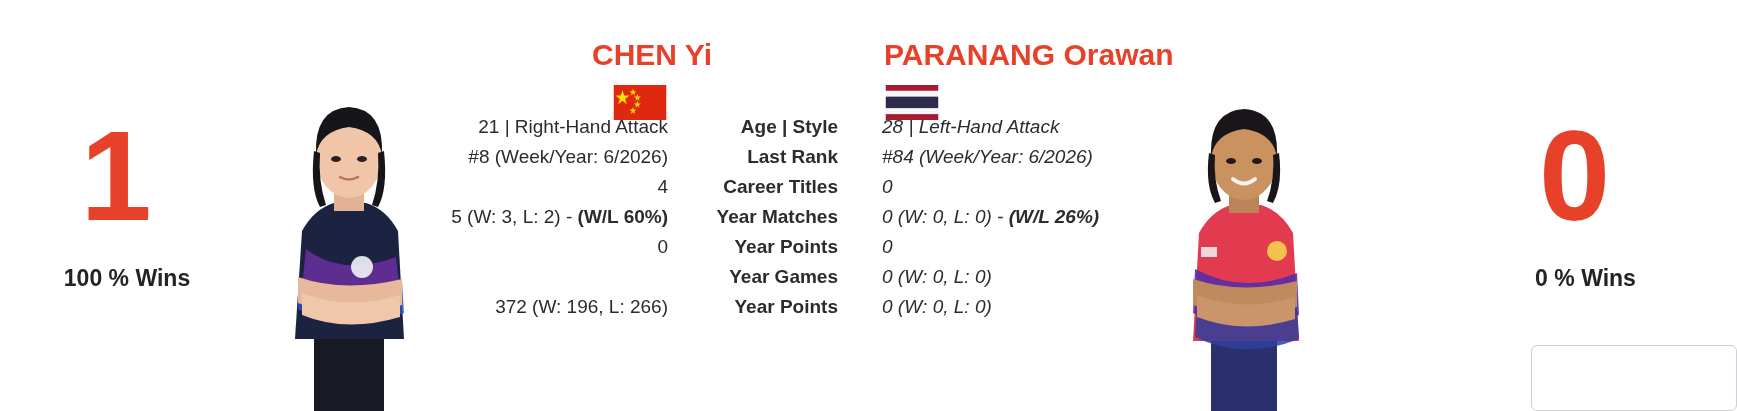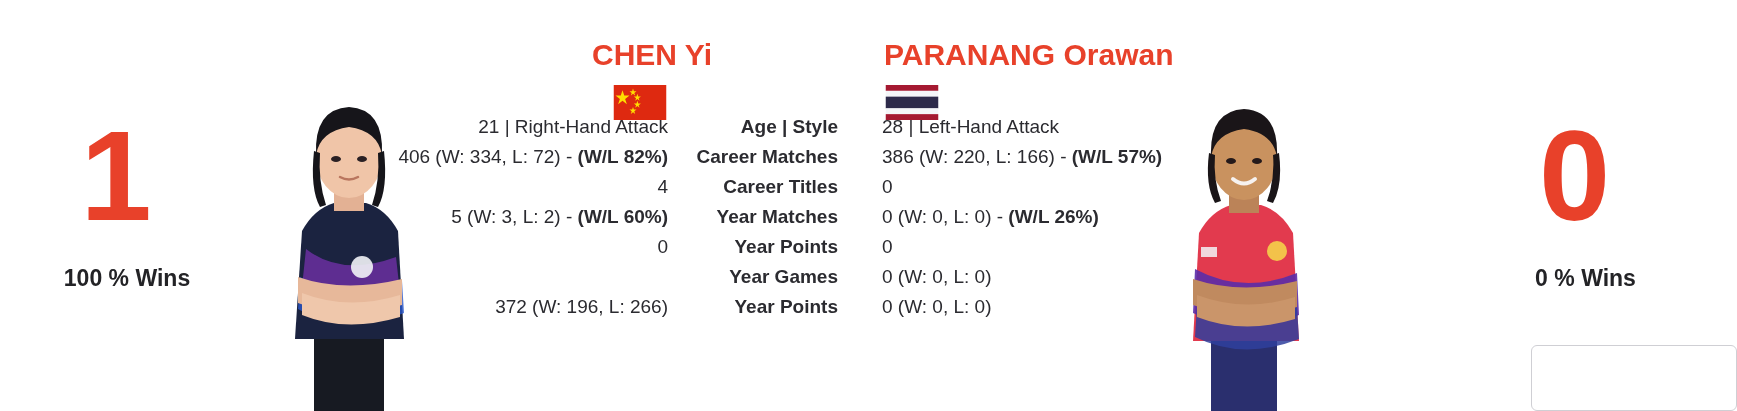--- a/index.html
+++ b/index.html
@@ -119,20 +119,21 @@
     font-weight: bold;
   }
   .col-right {
     position: absolute;
     left: 882px;
     width: 520px;
     text-align: left;
     font-size: 19px;
     color: #2b2b30;
     white-space: nowrap;
+    font-style: italic;
   }
   .col-left b, .col-right b { font-weight: 700; }
 
   
   .corner-box {
     position: absolute;
     left: 1531px;
     top: 345px;
     width: 206px;
     height: 66px;
@@ -231,26 +232,26 @@
   </div>
 
   <div class="stats">
 
     <div class="stat-row">
       <div class="col-left">21 | Right-Hand Attack</div>
       <div class="col-mid">Age | Style</div>
       <div class="col-right">28 | Left-Hand Attack</div>
     </div>
 
-
-    <div class="stat-row">
-      <div class="col-left">406 (W: 334, L: 72) - <b>(W/L 82%)</b></div>
-      <div class="col-mid">Career Matches</div>
-      <div class="col-right">386 (W: 220, L: 166) - <b>(W/L 57%)</b></div>
-    </div>
+    <div class="stat-row">
+      <div class="col-left">#8 (Week/Year: 6/2026)</div>
+      <div class="col-mid">Last Rank</div>
+      <div class="col-right">#84 (Week/Year: 6/2026)</div>
+    </div>
+
 
     <div class="stat-row">
       <div class="col-left">4</div>
       <div class="col-mid">Career Titles</div>
       <div class="col-right">0</div>
     </div>
 
     <div class="stat-row">
       <div class="col-left">5 (W: 3, L: 2) - <b>(W/L 60%)</b></div>
       <div class="col-mid">Year Matches</div>

